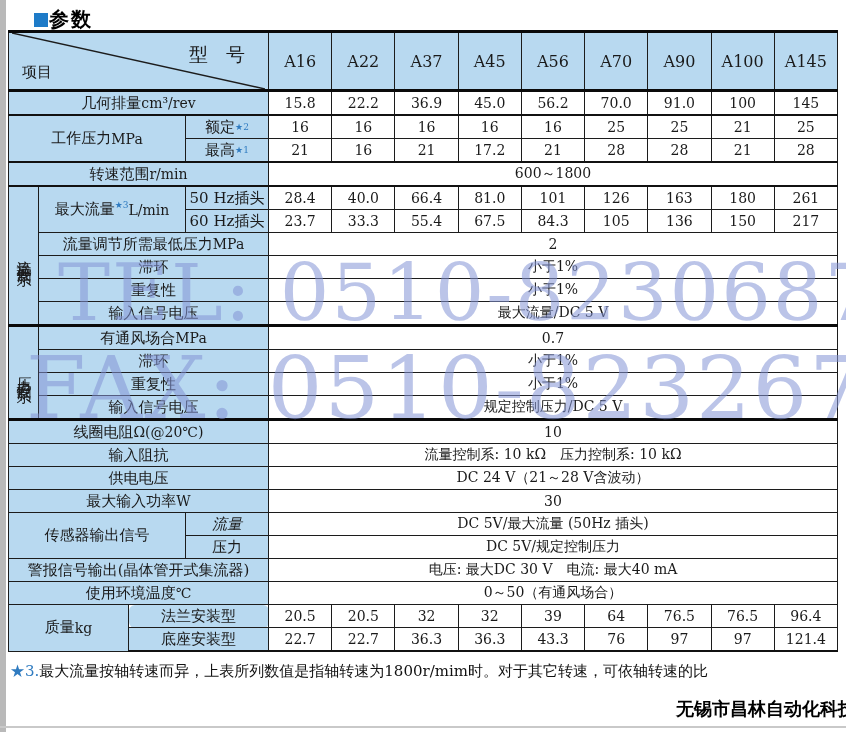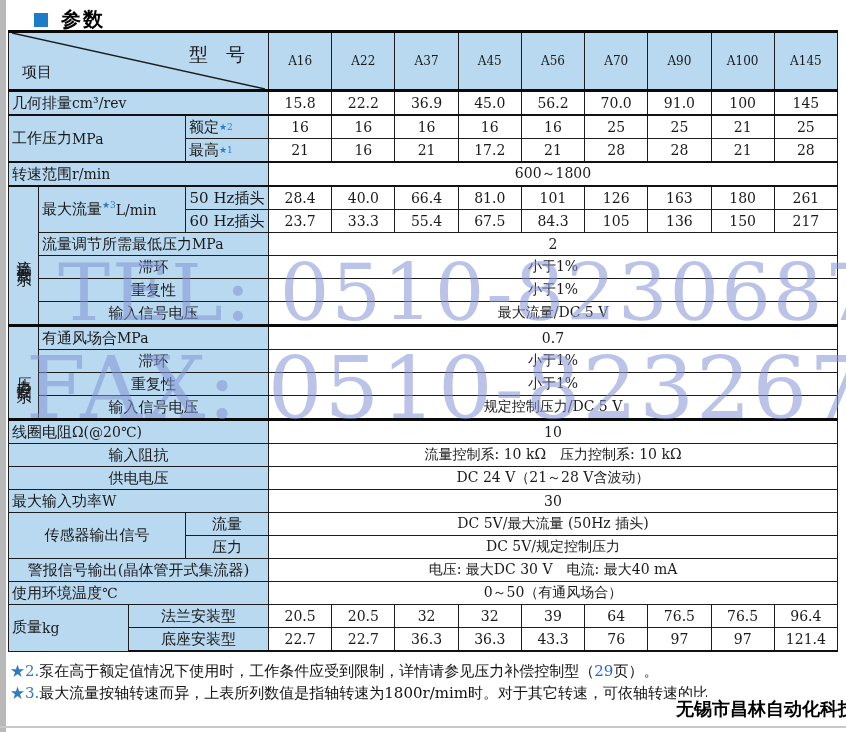--- a/index.html
+++ b/index.html
@@ -10,40 +10,40 @@
     --border_dark:#1c1c1c;
   }
   html,body{margin:0;padding:0;background:#ffffff;}
   .page{
     position:relative;width:846px;height:732px;background:#ffffff;overflow:hidden;
     font-family:"DejaVu Serif","Liberation Serif",serif;color:#111;
   }
   .edge-left{position:absolute;left:0;top:0;width:6px;height:732px;background:#b9b9b9;}
   .edge-bottom{position:absolute;left:0;top:726px;width:846px;height:2px;background:#c9c9c9;}
 
-  .title-bar{position:absolute;left:10px;top:6px;display:flex;align-items:center;gap:13px;
+  .title-bar{position:absolute;left:10px;top:6px;display:flex;align-items:center;gap:1px;
     font-family:"DejaVu Sans","Liberation Sans",sans-serif;padding-left:24px;}
   .title-square{width:14px;height:14px;background:var(--accent_blue);}
   .title-text{font-size:20px;font-weight:bold;letter-spacing:2px;color:#000;}
 
   table.spec{
     position:absolute;left:8px;top:30px;width:830px;border-collapse:collapse;table-layout:fixed;
     font-size:14px;
   }
   table.spec td{
     border:1px solid var(--border_dark);height:22px;padding:0 3px;text-align:center;
     color:#1a1a1a;overflow:hidden;white-space:nowrap;
   }
   td.lbl{background:var(--header_bg);text-align:left;font-size:15px;padding:0 10px;}
-  td.lbl .flexr{display:flex;justify-content:flex-start;align-items:center;}
+  td.lbl .flexr{display:flex;justify-content:center;align-items:center;}
   td.vert{
     background:var(--header_bg);writing-mode:vertical-rl;text-orientation:upright;
     letter-spacing:3px;font-size:15px;padding:2px 0;text-align:center;
   }
-  td.model{background:var(--header_bg);font-size:12px;text-align:center;}
+  td.model{background:var(--header_bg);font-size:16px;text-align:center;}
   td.diag{background:var(--header_bg);position:relative;padding:0;}
   .diag-wrap{position:relative;width:100%;height:56px;}
   .diag-wrap svg{position:absolute;left:0;top:0;width:100%;height:100%;}
   .diag-model{position:absolute;right:14px;top:9px;font-size:19px;letter-spacing:6px;}
   .diag-item{position:absolute;left:10px;bottom:7px;font-size:15px;}
   sup.star{color:var(--star_blue);font-size:9px;line-height:0;}
   .unit{font-size:14px;}
   tr.t2 td{border-top:2px solid #111;}
   tr.t3 td{border-top:3px solid #0a0a0a;}
   tr.hrow td{border-top:3px solid #0a0a0a;border-bottom:3px solid #0a0a0a;}
@@ -287,21 +287,21 @@
         <div class="flexr">
               <span>最大输入功率</span>
               <span class="unit">W</span>
             </div>
       </td>
       <td colspan="9">30</td>
     </tr>
 
     <tr>
       <td class="lbl" colspan="3" rowspan="2">传感器输出信号</td>
-      <td class="lbl" style="">流量</td>
+      <td class="lbl" style="font-style:italic;">流量</td>
       <td colspan="9">DC 5V/最大流量 (50Hz 插头)</td>
     </tr>
     <tr>
       <td class="lbl" style="text-align:center;">压力</td>
       <td colspan="9">DC 5V/规定控制压力</td>
     </tr>
 
     <tr>
       <td class="lbl" colspan="4">警报信号输出(晶体管开式集流器)</td>
       <td colspan="9">电压: 最大DC 30 V　电流: 最大40 mA</td>
@@ -316,21 +316,21 @@
       <td colspan="9">0～50（有通风场合）</td>
     </tr>
 
     <tr>
       <td class="lbl" colspan="2" rowspan="2">
         <div class="flexr">
               <span>质量</span>
               <span class="unit">kg</span>
             </div>
       </td>
-      <td class="lbl" style="text-align:center;" colspan="2">法兰安装型</td>
+      <td class="lbl" style="text-align:center;border-radius:6px;" colspan="2">法兰安装型</td>
       <td>20.5</td>
       <td>20.5</td>
       <td>32</td>
       <td>32</td>
       <td>39</td>
       <td>64</td>
       <td>76.5</td>
       <td>76.5</td>
       <td>96.4</td>
     </tr>
@@ -346,18 +346,17 @@
       <td>97</td>
       <td>121.4</td>
     </tr>
   </tbody>
     </table>
 
   <div class="watermark wm-tel">TEL: 0510-82306871</div>
   <div class="watermark wm-fax">FAX: 0510-82326771</div>
 
   <div class="notes">
-    <div class="note-line"><span class="note-mark">★2.</span><span>泵在高于额定值情况下使用时，工作条件应受到限制，详情请参见压力补偿控制型（</span><span class="note-link">29</span><span>页）。</span></div>
     <div class="note-line"><span class="note-mark">★3.</span><span>最大流量按轴转速而异，上表所列数值是指轴转速为1800r/mim时。对于其它转速，可依轴转速的比</span></div>
   </div>
 
   <div class="company">无锡市昌林自动化科技</div>
 </div>
 
 </body></html>

